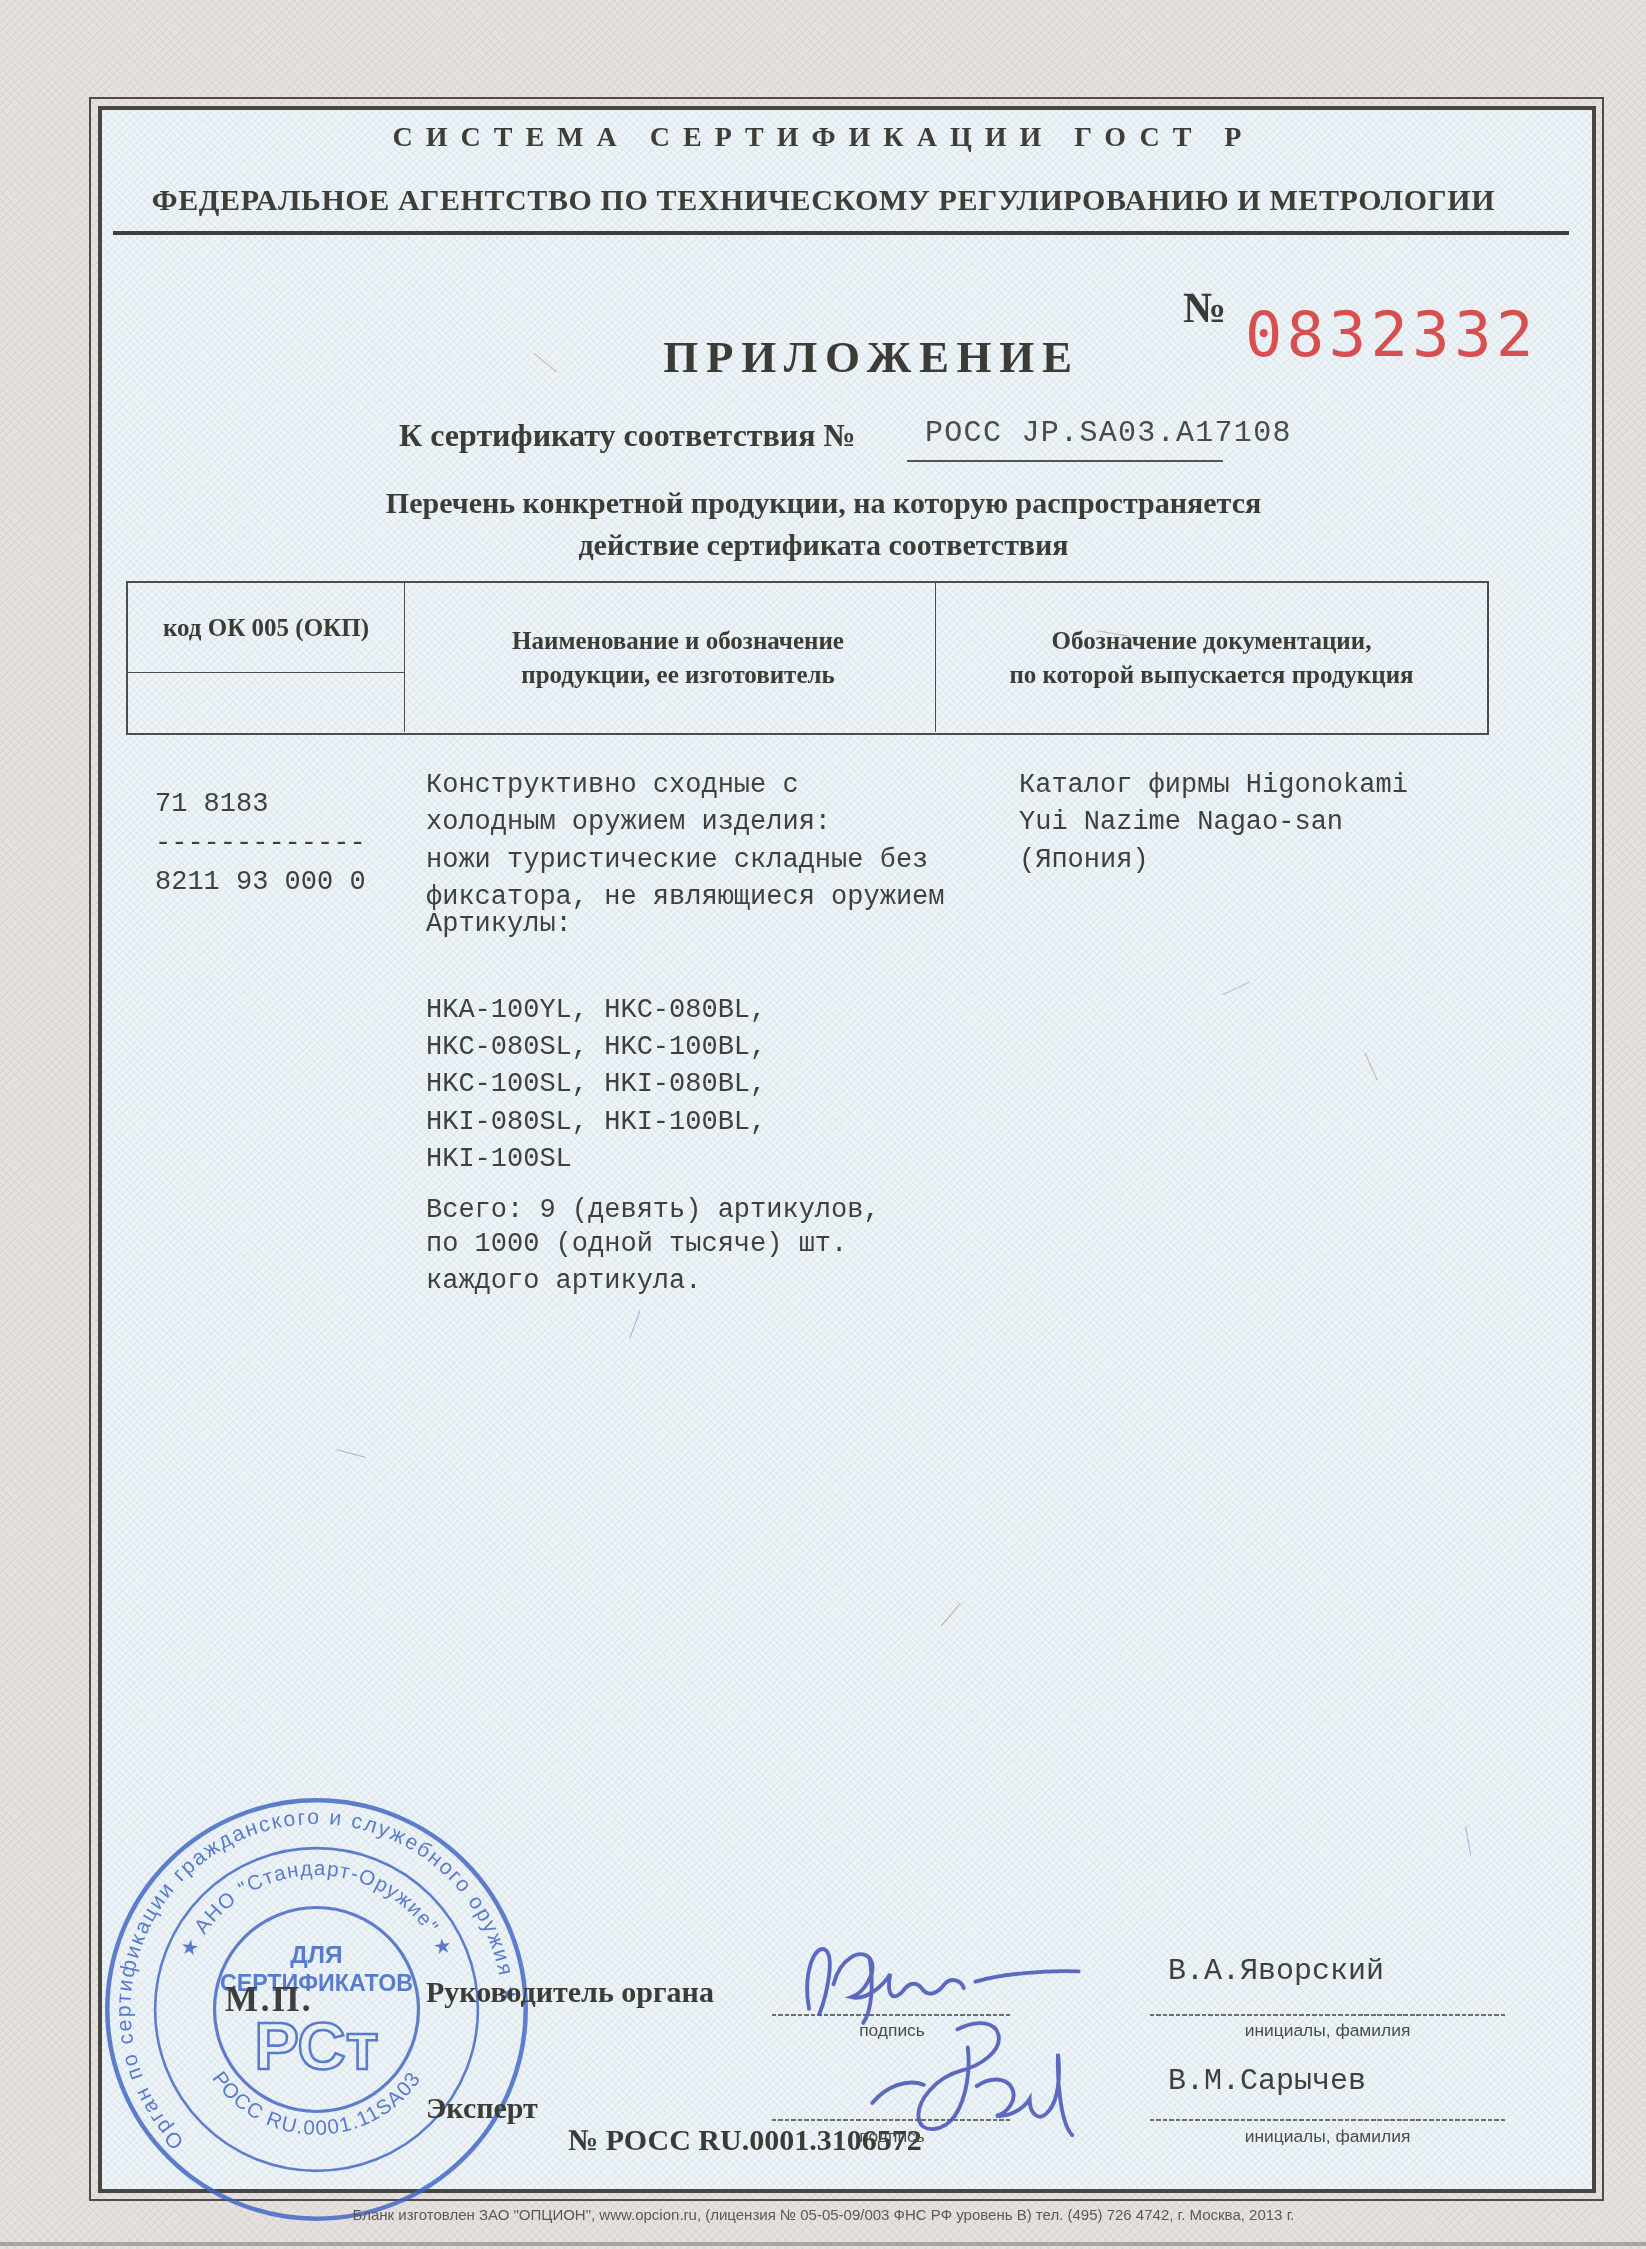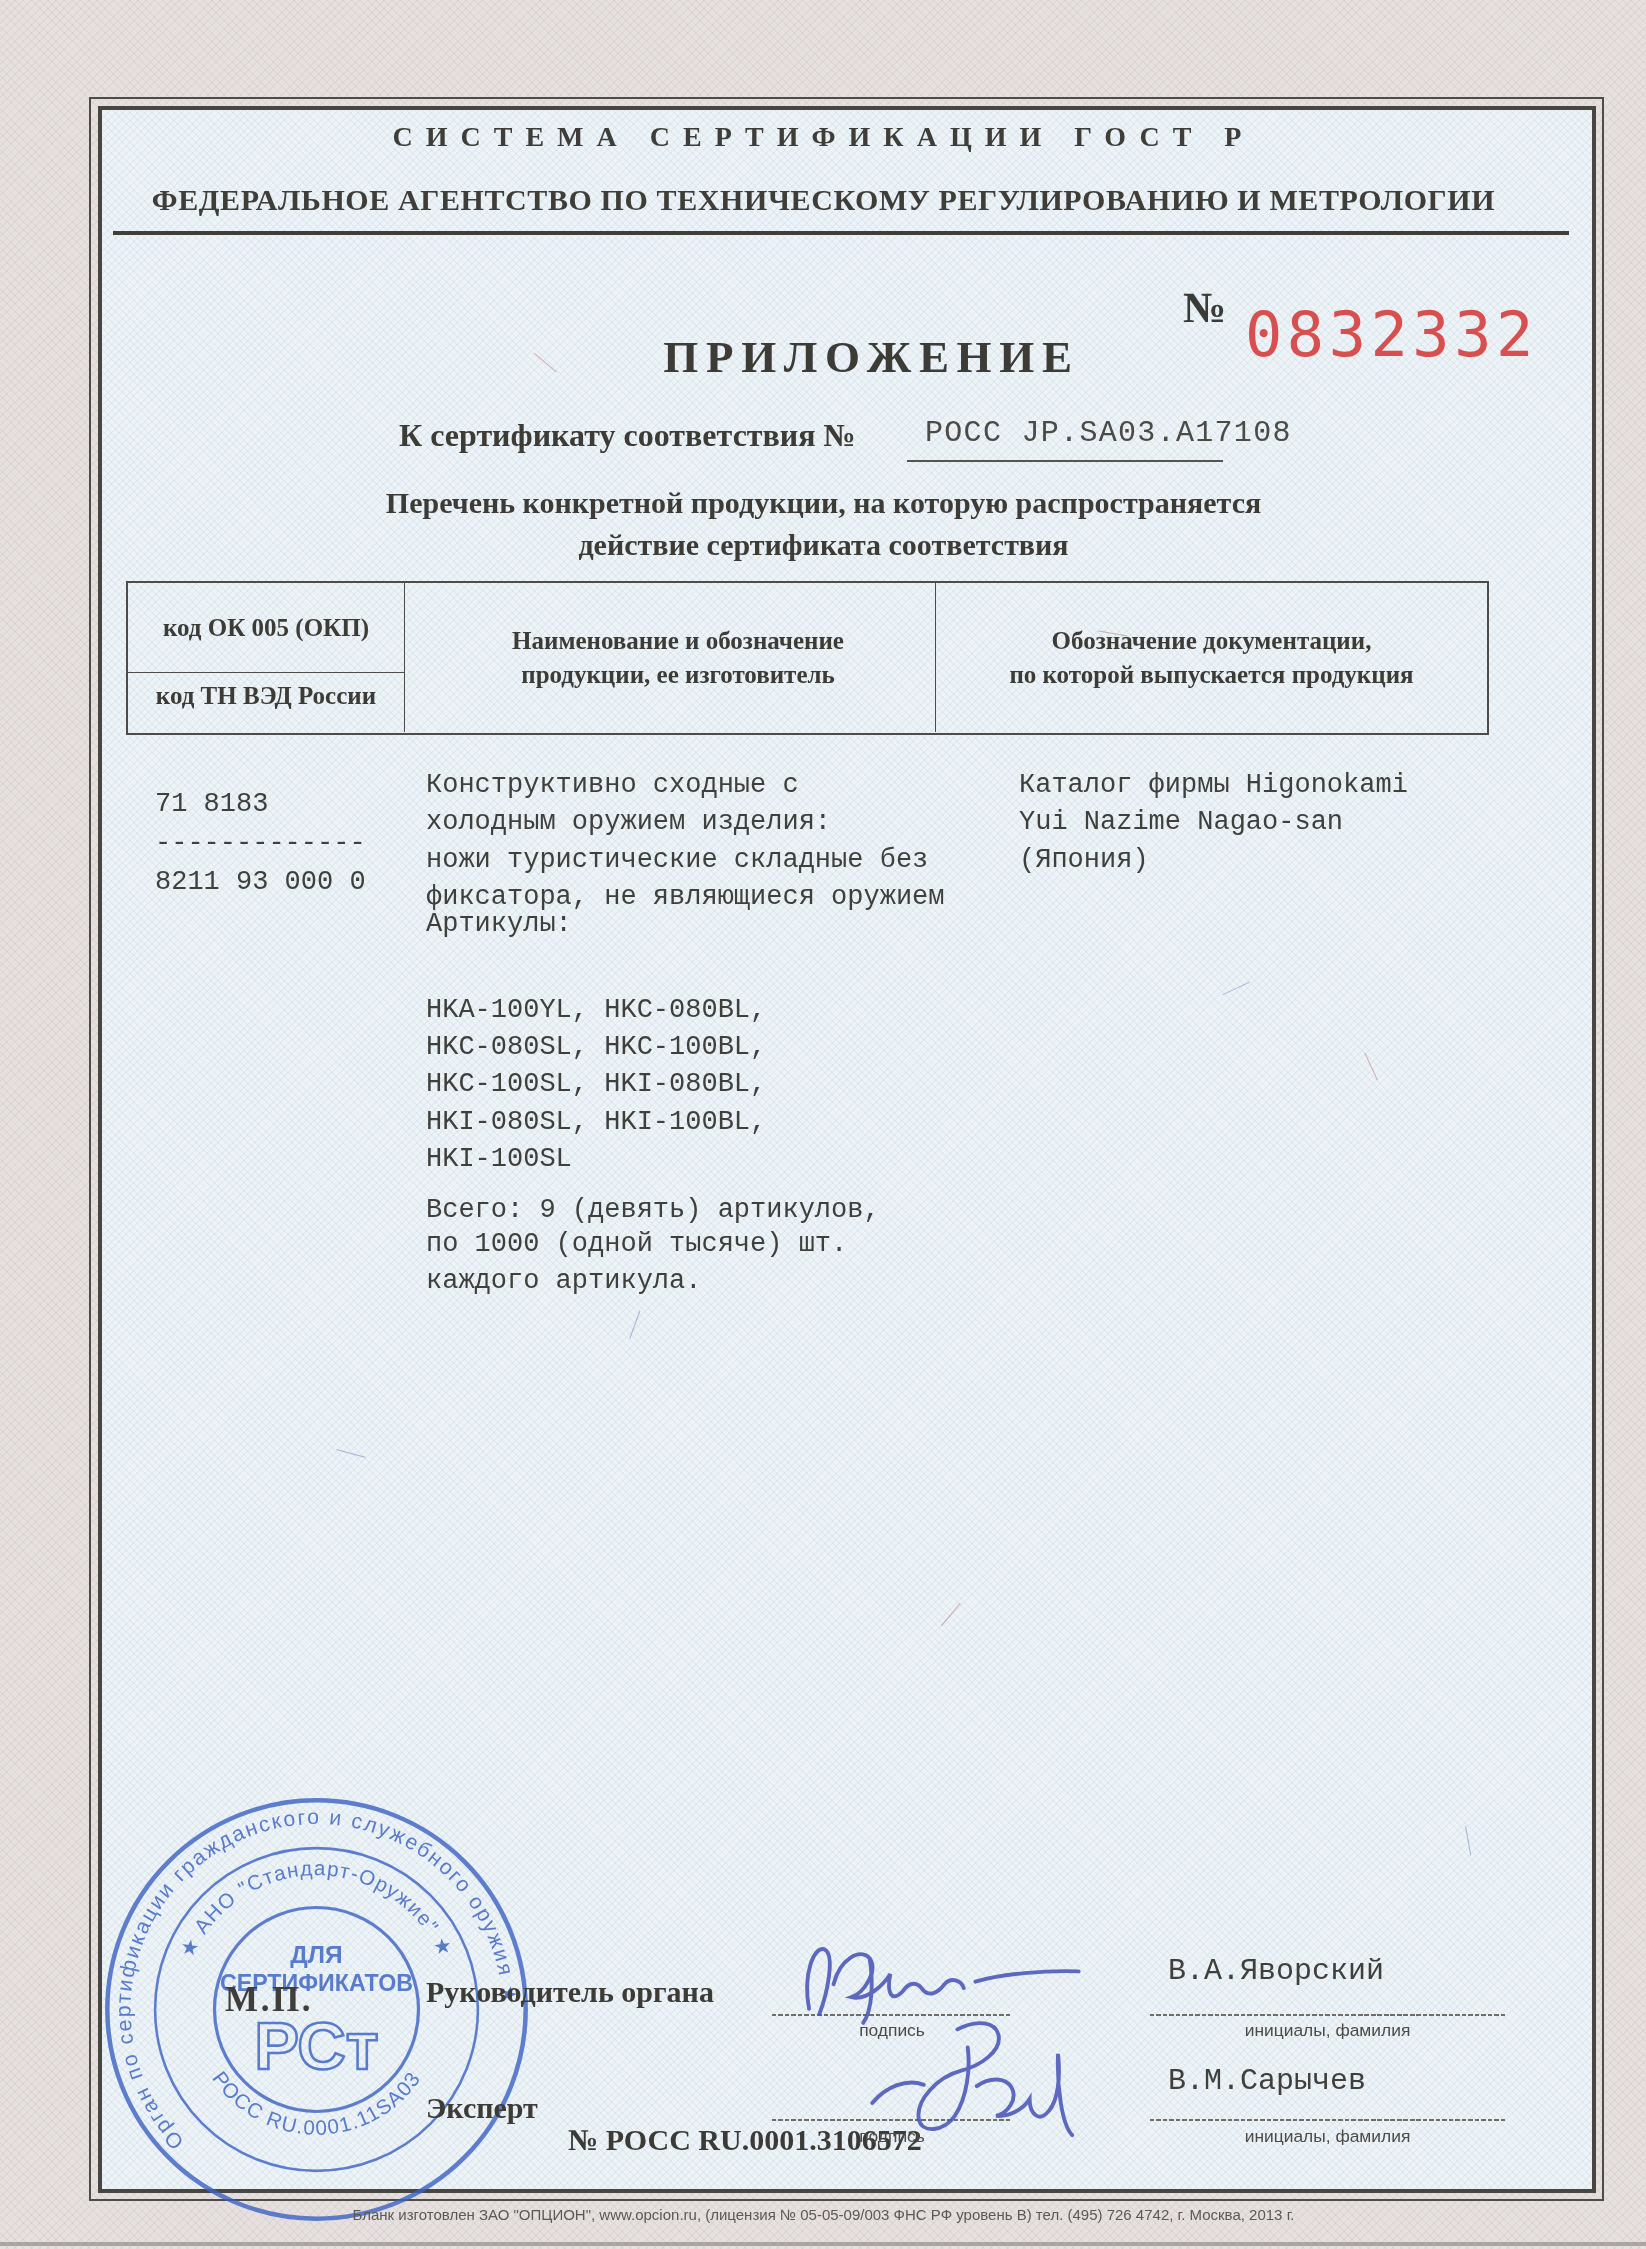--- a/index.html
+++ b/index.html
@@ -100,21 +100,20 @@
 
 <span class="abs to-cert-label">К сертификату соответствия №</span>
 <span class="abs to-cert-number">РОСС JP.SA03.A17108</span>
 <div class="abs to-cert-underline"></div>
 
 <div class="abs subtitle1">Перечень конкретной продукции,  на которую распространяется</div>
 <div class="abs subtitle2">действие сертификата соответствия</div>
 
 <div class="abs tbl">
   <div class="cell c1a">код ОК 005 (ОКП)</div>
-  <div class="cell c1b">код ТН ВЭД России</div>
   <div class="cell c2">
     <span><span>Наименование и обозначение</span><br>
     <span>продукции, ее изготовитель</span></span>
   </div>
   <div class="cell c3">
     <span><span>Обозначение документации,</span><br>
     <span>по которой выпускается продукция</span></span>
   </div>
 </div>
 

